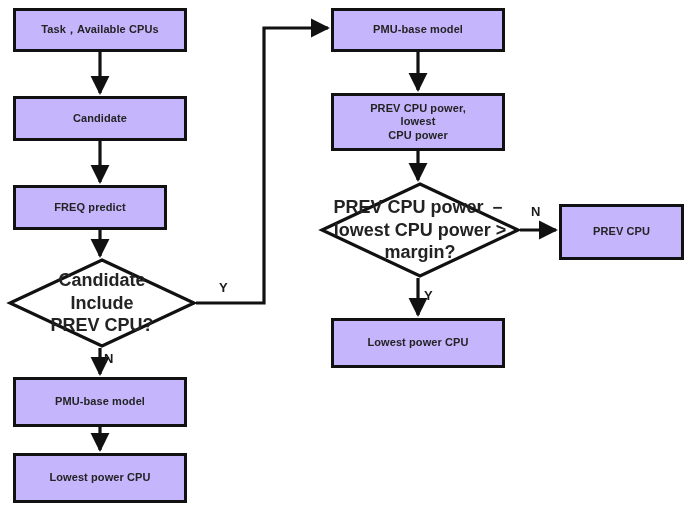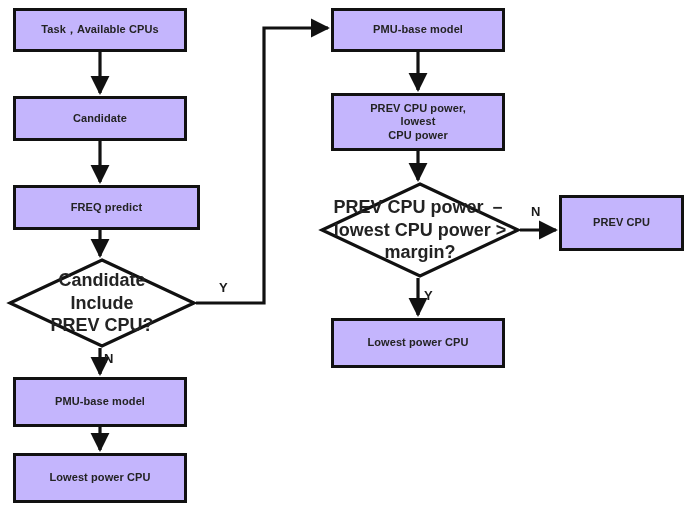--- a/index.html
+++ b/index.html
@@ -100,21 +100,21 @@
 </svg>
 
 <div class="node" style="left:13px; top:8px; width:174px; height:44px;">
   <span class="node-label">Task，Available CPUs</span>
 </div>
 
 <div class="node" style="left:13px; top:96px; width:174px; height:45px;">
   <span class="node-label">Candidate</span>
 </div>
 
-<div class="node" style="left:13px; top:185px; width:187px; height:45px;">
+<div class="node" style="left:13px; top:185px; width:154px; height:45px;">
   <span class="node-label">FREQ predict</span>
 </div>
 
 <div class="diamond-wrap" style="left:8px; top:258px; width:188px; height:90px;">
   <svg width="188" height="90" viewBox="0 0 188 90" xmlns="http://www.w3.org/2000/svg">
     <polygon points="94,2 186,45 94,88 2,45" fill="#ffffff" stroke="#111111" stroke-width="3.2"></polygon>
   </svg>
   <div class="diamond-text">Candidate
 Include
 PREV CPU?</div>
@@ -139,21 +139,21 @@
 
 <div class="diamond-wrap" style="left:320px; top:182px; width:200px; height:96px;">
   <svg width="200" height="96" viewBox="0 0 200 96" xmlns="http://www.w3.org/2000/svg">
     <polygon points="100,2 198,48 100,94 2,48" fill="#ffffff" stroke="#111111" stroke-width="3.2"></polygon>
   </svg>
   <div class="diamond-text">PREV CPU power －
 lowest CPU power &gt;
 margin?</div>
 </div>
 
-<div class="node" style="left:559px; top:195px; width:125px; height:56px;">
+<div class="node" style="left:559px; top:204px; width:125px; height:56px;">
   <span class="node-label">PREV CPU</span>
 </div>
 
 <div class="node" style="left:331px; top:318px; width:174px; height:50px;">
   <span class="node-label">Lowest power CPU</span>
 </div>
 
 <div class="edge-label" style="left:219px; top:281px;">Y</div>
 <div class="edge-label" style="left:104px; top:352px;">N</div>
 <div class="edge-label" style="left:531px; top:205px;">N</div>

